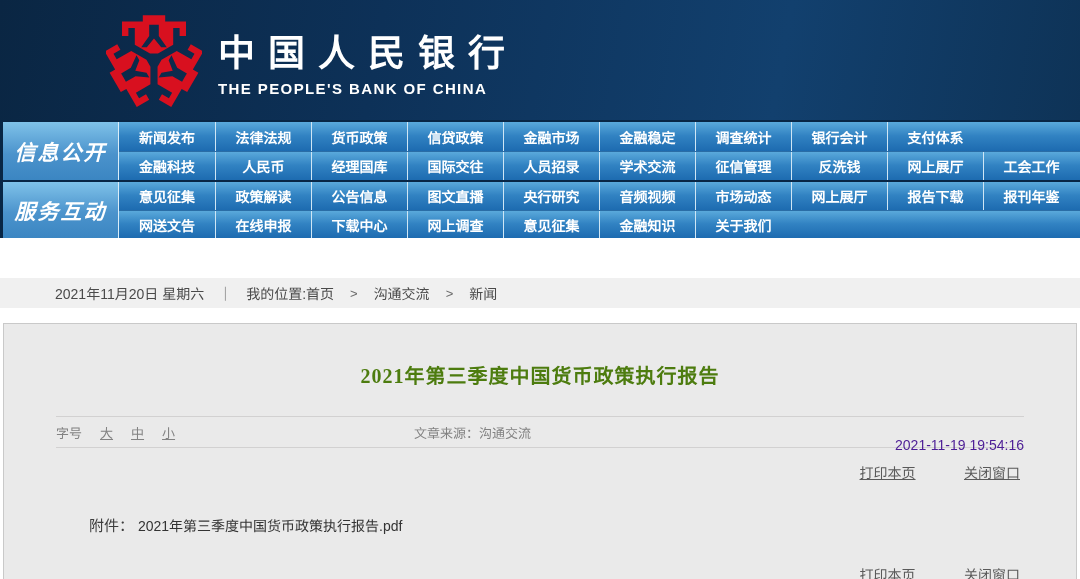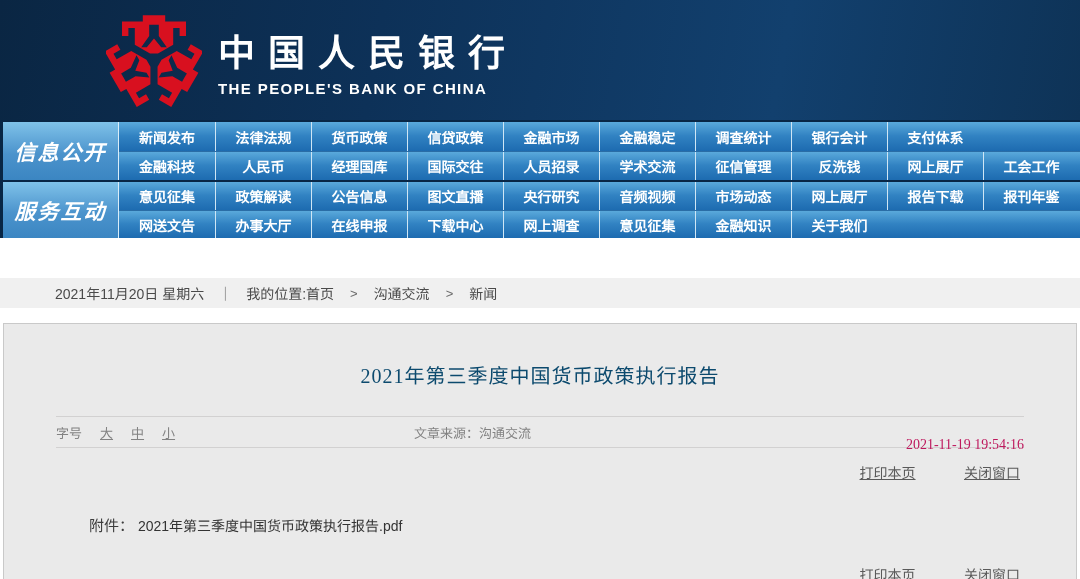--- a/index.html
+++ b/index.html
@@ -34,30 +34,30 @@
 
   
   .breadcrumb { height:30px; background:#f0f0f0; display:flex; align-items:center;
     padding-left:55px; font-size:14px; color:#4a4a4a;margin-top:40px; }
   .breadcrumb .divider { margin:0 14px; color:#6a6a6a; }
   .breadcrumb .gt { margin:0 16px; color:#6a6a6a; font-size:13px; }
   .breadcrumb a { color:#4a4a4a; text-decoration:none; cursor:pointer; }
 
   
   .panel { margin:15px 3px 0; height:293px; background:#eaeaea; border:1px solid #c9c9c9; }
-  .article-title { margin-top:36px; text-align:center; color:#0c4a6e;
-    font-family:"Liberation Serif","DejaVu Serif",serif; font-weight:normal;
+  .article-title { margin-top:36px; text-align:center; color:#4d7c0f;
+    font-family:"Liberation Serif","DejaVu Serif",serif; font-weight:bold;
     font-size:20px; letter-spacing:1px; }
   .meta { margin:27px 52px 0; height:32px; display:flex; align-items:center;
     border-top:1px solid #d2d1d1; border-bottom:1px solid #d2d1d1;
     color:#828282; font-size:13px; }
   .meta-left { display:flex; align-items:center; gap:18px; width:358px; }
   .meta-left a { color:#828282; text-decoration:underline; cursor:pointer; }
   .meta-mid { flex:1; }
-  .meta-right { font-family:Liberation Serif, serif; font-size:14px; color:#be185d;margin-top:25px; }
+  .meta-right { font-family:Liberation Sans, sans-serif; font-size:14px; color:#4c1d95;margin-top:25px; }
   .actions { margin:14px 56px 0; text-align:right; height:22px; }
   .actions.second { margin-top:30px; }
   .actions a { margin-left:44px; color:#5a5a5a; text-decoration:underline;
     font-size:14px; cursor:pointer; }
   .attachment { margin:30px 0 0 85px; height:20px; color:#333; font-size:14px; }
   .attachment .att-label { font-size:15px; color:#3c3c3c; }
   .attachment a { color:#333; text-decoration:none; cursor:pointer; }
 </style>
 </head>
 <body>
@@ -120,21 +120,20 @@
         <a class="mi">图文直播</a>
         <a class="mi">央行研究</a>
         <a class="mi">音频视频</a>
         <a class="mi">市场动态</a>
         <a class="mi">网上展厅</a>
         <a class="mi">报告下载</a>
         <a class="mi">报刊年鉴</a>
       </div>
       <div class="nav-row">
         <a class="mi">网送文告</a>
-        <a class="mi">办事大厅</a>
         <a class="mi">在线申报</a>
         <a class="mi">下载中心</a>
         <a class="mi">网上调查</a>
         <a class="mi">意见征集</a>
         <a class="mi">金融知识</a>
         <a class="mi">关于我们</a>
       </div>
     </div>
   </div>
 </nav>

